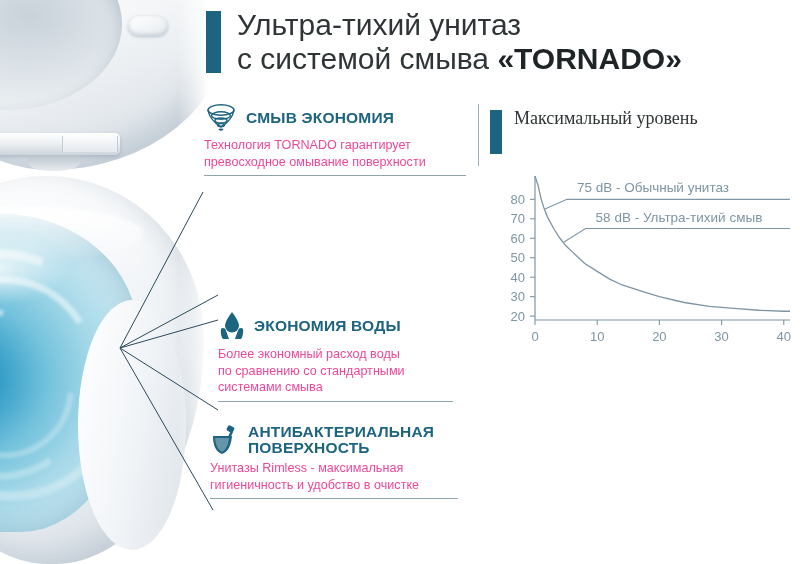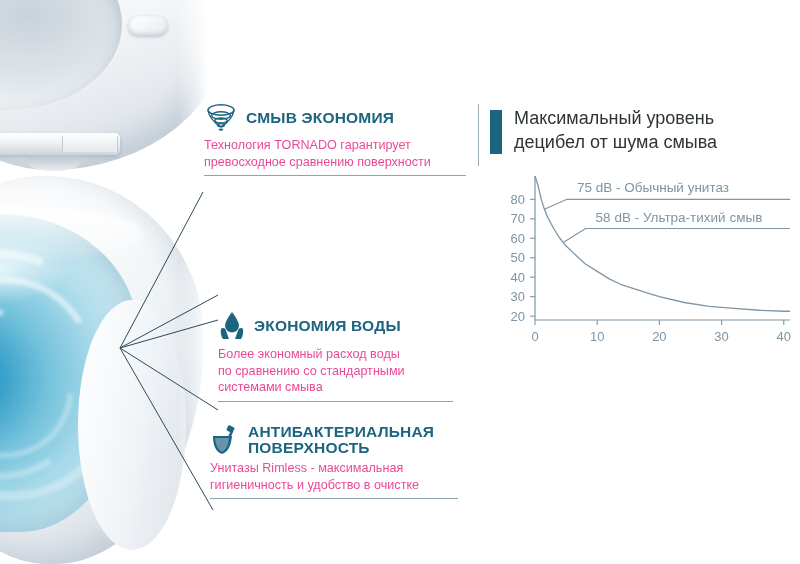--- a/index.html
+++ b/index.html
@@ -226,20 +226,21 @@
   #chart-head .accent-bar {
     width: 12px;
     height: 44px;
     margin-top: 4px;
   }
   .chart-title-line {
     font-size: 18px;
     line-height: 24px;
     color: #2f3436;
     white-space: nowrap;
+    font-family: Liberation Serif, serif;
   }
   #plot-wrap {
     position: relative;
     margin-top: 18px;
     width: 306px;
     height: 180px;
   }
   #plot-svg { display: block; }
 
   .divider-v {
@@ -277,20 +278,27 @@
   <svg id="connectors" viewBox="0 0 800 564">
     <g stroke="#2c4a5a" stroke-width="1" fill="none">
       <path d="M120,348 L203,192"></path>
       <path d="M120,348 L218,295"></path>
       <path d="M120,348 L218,320"></path>
       <path d="M120,348 L218,410"></path>
       <path d="M120,348 L213,510"></path>
     </g>
   </svg>
 
+  <div id="header">
+    <div class="accent-bar"></div>
+    <div class="title-lines">
+      <div class="title-line">Ультра-тихий унитаз</div>
+      <div class="title-line"><span>с системой смыва </span><span class="brand">«TORNADO»</span></div>
+    </div>
+  </div>
 
   <div class="divider-v"></div>
 
   <div class="feature" id="f1">
     <div class="feature-head">
       <span class="feat-icon">
         <svg width="34" height="30" viewBox="0 0 34 30">
           <g fill="none" stroke="#1d6480" stroke-width="1.5">
             <ellipse cx="17" cy="7" rx="13" ry="5.2"></ellipse>
             <ellipse cx="17" cy="12.5" rx="9.4" ry="3.7"></ellipse>
@@ -299,21 +307,21 @@
             <path d="M4,7 C5,13 9,19 17,24"></path>
             <path d="M30,7 C29,13 25,19 17,24"></path>
           </g>
           <ellipse cx="17" cy="26.6" rx="2.4" ry="1.1" fill="#1d6480"></ellipse>
         </svg>
       </span>
       <span class="feature-title">СМЫВ ЭКОНОМИЯ</span>
     </div>
     <div class="feature-body">
       <div>Технология TORNADO гарантирует</div>
-      <div>превосходное сравнению поверхности</div>
+      <div>превосходное омывание поверхности</div>
     </div>
     <div class="feature-rule"></div>
   </div>
 
 
   <div class="feature" id="f3">
     <div class="feature-head">
       <span class="feat-icon">
         <svg width="28" height="32" viewBox="0 0 28 32">
           <path d="M14,2 C14,2 7,11 7,15.6 A7,7 0 0 0 21,15.6 C21,11 14,2 14,2 Z" fill="#1d6480"></path>
@@ -351,21 +359,20 @@
       <div>гигиеничность и удобство в очистке</div>
     </div>
     <div class="feature-rule"></div>
   </div>
 
   <div id="chart-panel">
     <div id="chart-head">
       <div class="accent-bar"></div>
       <div>
         <div class="chart-title-line">Максимальный уровень</div>
-        <div class="chart-title-line">децибел от шума смыва</div>
       </div>
     </div>
 
     <div id="plot-wrap">
       <svg id="plot-svg" width="306" height="180" viewBox="0 0 306 180">
 
         <line id="y-axis" x1="45" y1="4" x2="45" y2="148" stroke="#7e95a3" stroke-width="1.2"></line>
         <line id="x-axis" x1="45" y1="148" x2="300" y2="148" stroke="#7e95a3" stroke-width="1.2"></line>
         <g id="y-ticks" stroke="#7e95a3" stroke-width="1.1">
             <line x1="40" y1="144.1081081081081" x2="45" y2="144.1081081081081"></line>

